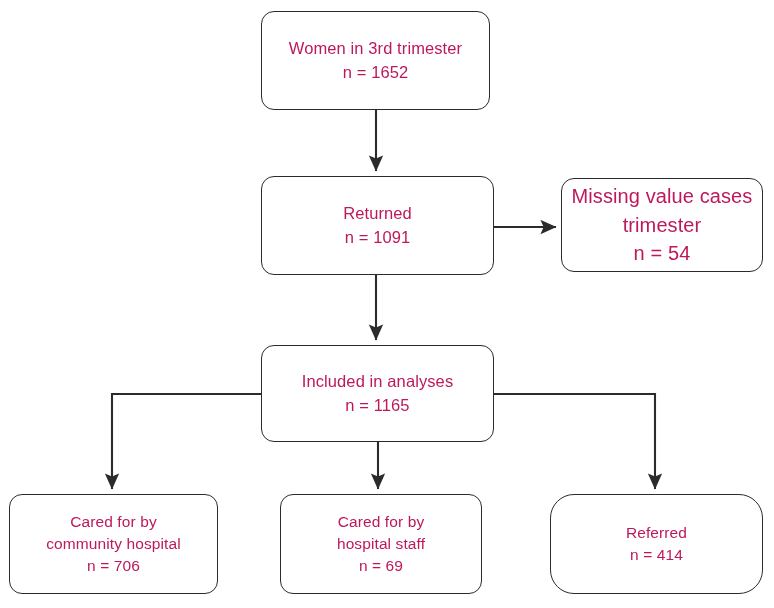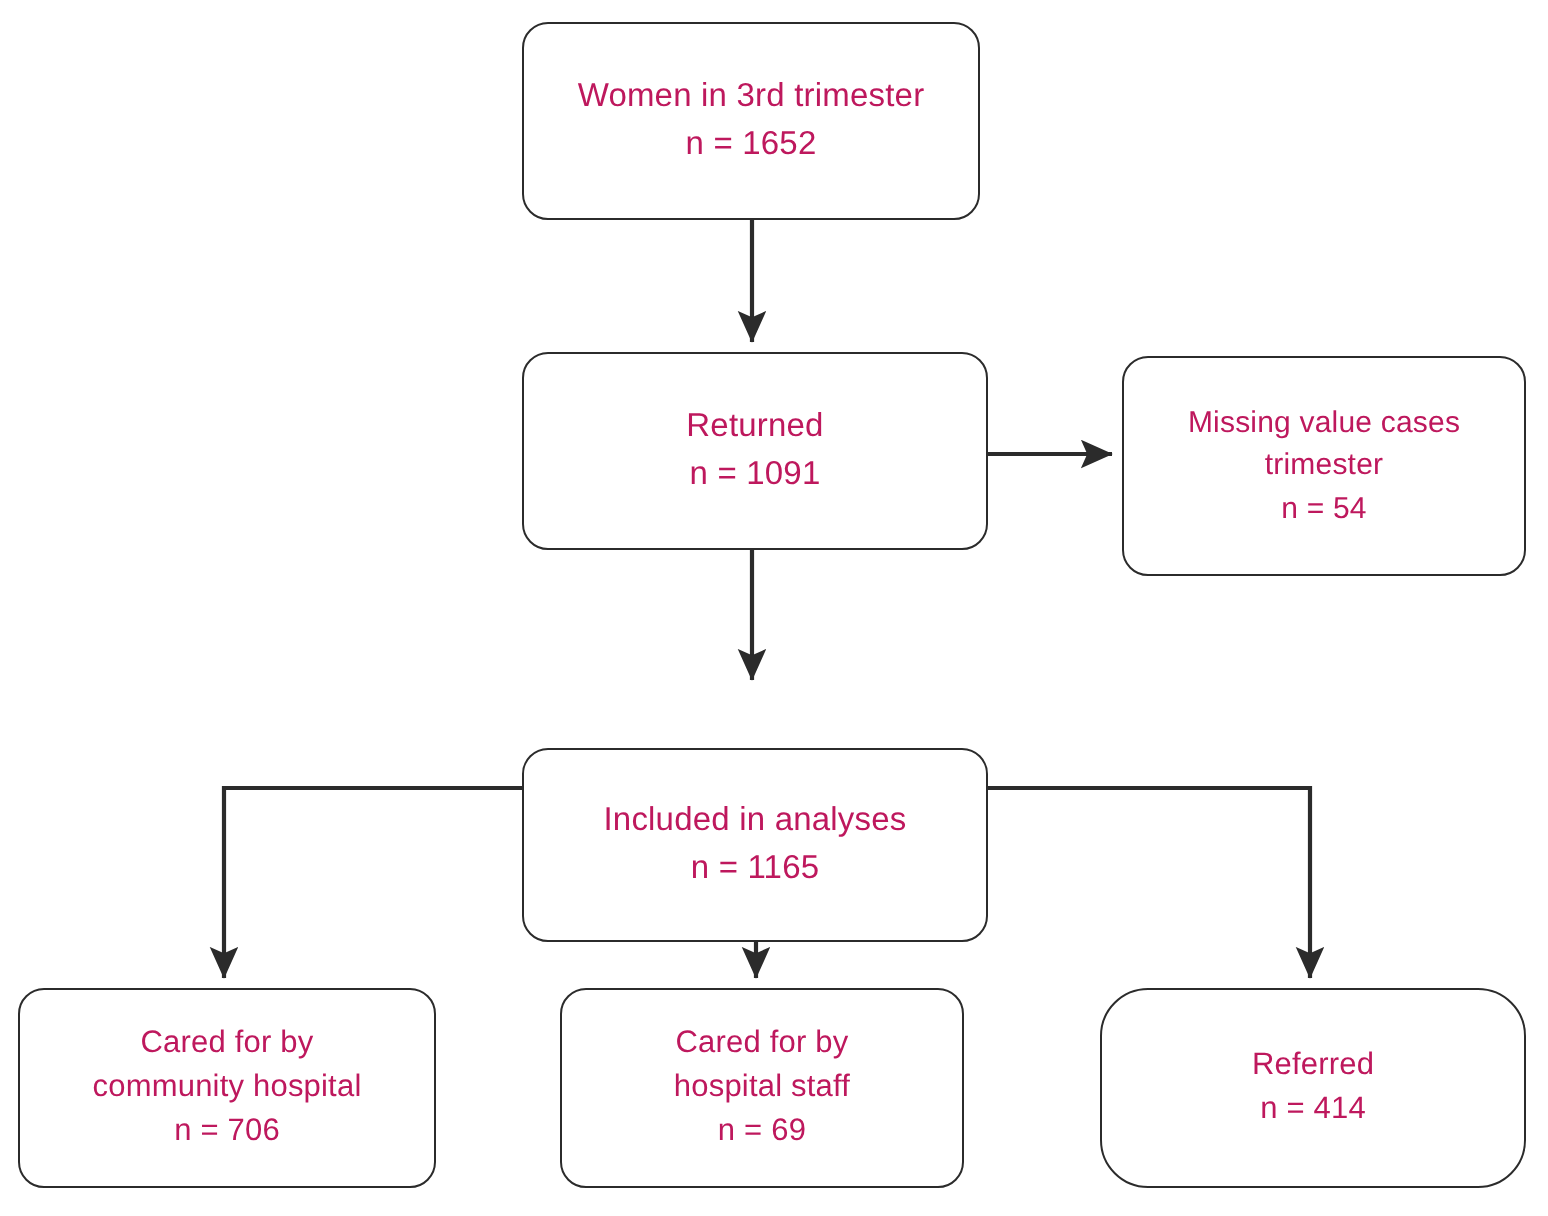--- a/index.html
+++ b/index.html
@@ -41,22 +41,22 @@
     line-height: 1.42;
     letter-spacing: 0.1px;
   }
   .node .line {
     display: block;
     white-space: nowrap;
   }
   
   #node-top        { left: 261px; top: 11px;  width: 229px; height: 99px; }
   #node-returned   { left: 261px; top: 176px; width: 233px; height: 99px; }
-  #node-excluded   { left: 561px; top: 178px; width: 202px; height: 110px; font-size: 15px; }
-  #node-included   { left: 261px; top: 345px; width: 233px; height: 97px; margin-top: 29px; }
+  #node-excluded   { left: 561px; top: 178px; width: 202px; height: 94px; font-size: 20px; }
+  #node-included   { left: 261px; top: 345px; width: 233px; height: 97px; }
   #node-community  { left: 9px;   top: 494px; width: 209px; height: 100px; font-size: 15.5px; }
   #node-hospital   { left: 280px; top: 494px; width: 202px; height: 100px; font-size: 15.5px; }
   #node-referred   { left: 550px; top: 494px; width: 213px; height: 100px; font-size: 15.5px; border-radius: 24px; }
 </style>
 </head>
 <body>
 
 <div id="flow-root">
 
   <svg class="connectors" viewBox="0 0 774 608" xmlns="http://www.w3.org/2000/svg">

